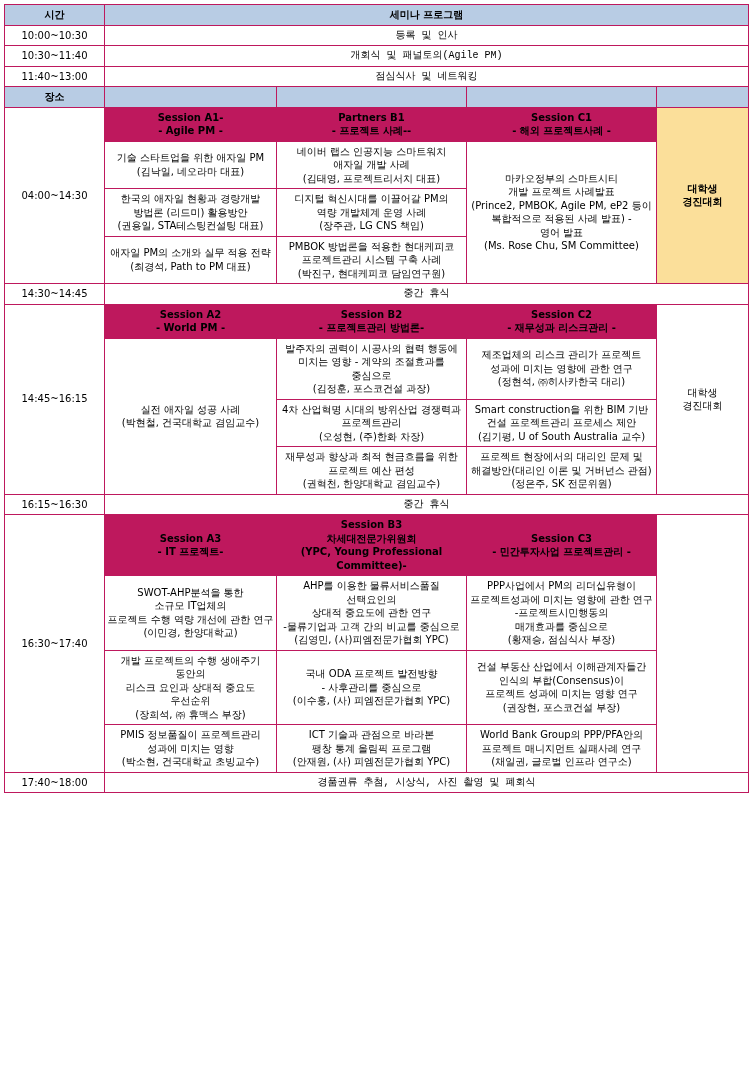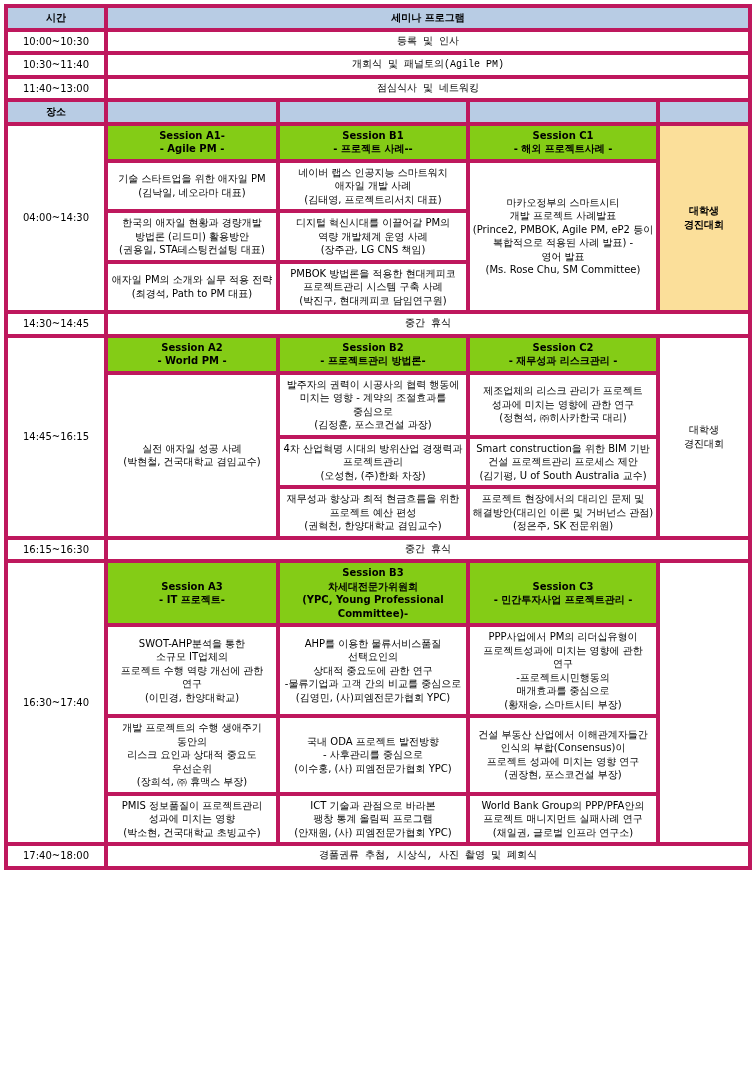--- a/index.html
+++ b/index.html
@@ -18,38 +18,38 @@
     padding: 4px 5px 4px 4px;
     overflow: hidden;
   }
   table.sched {
     border-collapse: collapse;
     table-layout: fixed;
     width: 744px;
     border: 1px solid #000;
   }
   table.sched td {
-    border: 4px solid #be185d;
+    border: 1px solid #be185d;
     text-align: center;
     vertical-align: middle;
     font-size: 10px;
     line-height: 1.35;
     padding: 3px 2px;
     word-break: keep-all;
   }
   .hdr-blue {
     background: #b8cce4;
     font-weight: bold;
     font-size: 11px;
   }
   .hdr-blue-plain {
     background: #b8cce4;
   }
   .sess-yellow {
-    background: #84cc16;
+    background: #be185d;
     font-weight: bold;
     font-size: 10.5px;
     line-height: 1.5;
   }
   .time-cell {
     font-size: 10px;
   }
   .full-row {
     font-size: 10.5px;
     font-family: Liberation Mono, monospace;
@@ -103,21 +103,21 @@
         <td class="hdr-blue-plain"></td>
         <td class="hdr-blue-plain"></td>
         <td class="hdr-blue-plain"></td>
         <td class="hdr-blue-plain"></td>
       </tr>
 
       <tr>
         <td rowspan="4" class="time-cell">04:00~14:30</td>
         <td class="sess-yellow nowrapline">Session A1-
 - Agile PM -</td>
-        <td class="sess-yellow nowrapline">Session B1
+        <td class="sess-yellow nowrapline">Partners B1
 - 프로젝트 사례--</td>
         <td class="sess-yellow nowrapline">Session C1
 - 해외 프로젝트사례 -</td>
         <td rowspan="4" class="univ-cell nowrapline">대학생
 경진대회</td>
       </tr>
       <tr>
         <td class="cell-body nowrapline">기술 스타트업을 위한 애자일 PM
 (김낙일, 네오라마 대표)</td>
         <td class="cell-body nowrapline">네이버 랩스 인공지능 스마트워치
@@ -211,21 +211,21 @@
 프로젝트 수행 역량 개선에 관한 연구
 (이민경, 한양대학교)</td>
         <td class="cell-body nowrapline">AHP를 이용한 물류서비스품질 선택요인의
 상대적 중요도에 관한 연구
 -물류기업과 고객 간의 비교를 중심으로
 (김영민, (사)피엠전문가협회 YPC)</td>
         <td class="cell-body nowrapline">PPP사업에서 PM의 리더십유형이
 프로젝트성과에 미치는 영향에 관한 연구
 -프로젝트시민행동의
 매개효과를 중심으로
-(황재승, 스마트시티 부장)</td>
+(황재승, 점심식사 부장)</td>
       </tr>
       <tr>
         <td class="cell-body nowrapline">개발 프로젝트의 수행 생애주기 동안의
 리스크 요인과 상대적 중요도 우선순위
 (장희석, ㈜ 휴맥스 부장)</td>
         <td class="cell-body nowrapline">국내 ODA 프로젝트 발전방향
 - 사후관리를 중심으로
 (이수홍, (사) 피엠전문가협회 YPC)</td>
         <td class="cell-body nowrapline">건설 부동산 산업에서 이해관계자들간
 인식의 부합(Consensus)이

